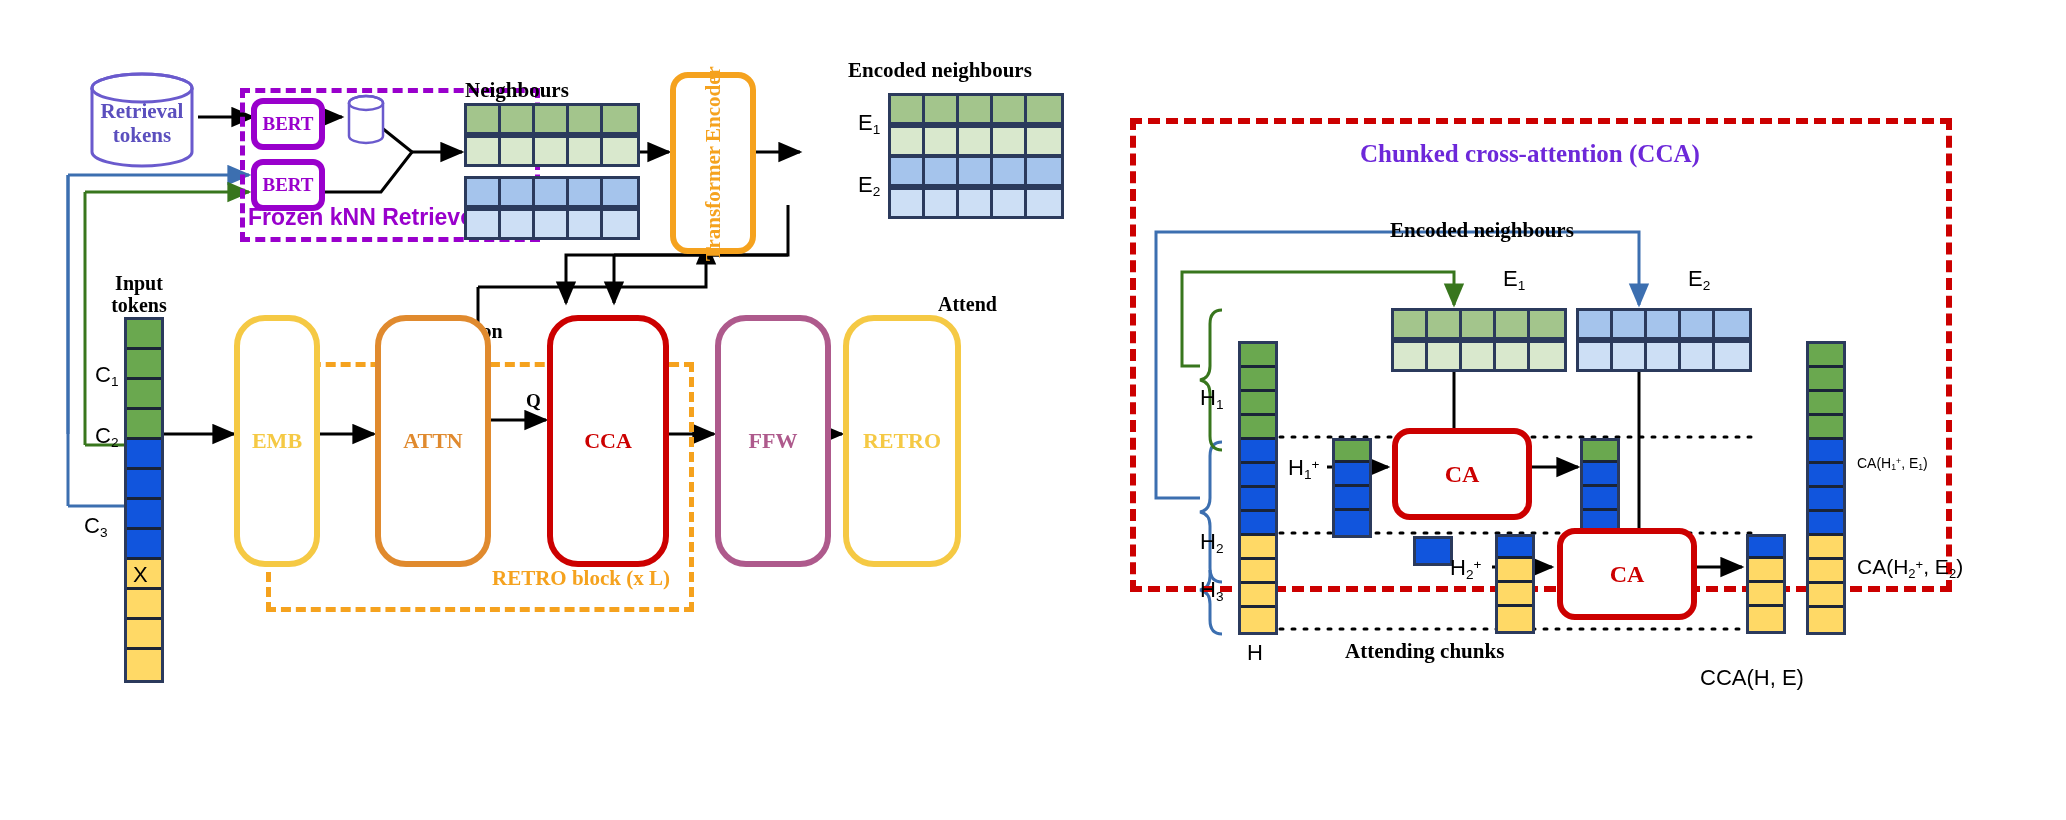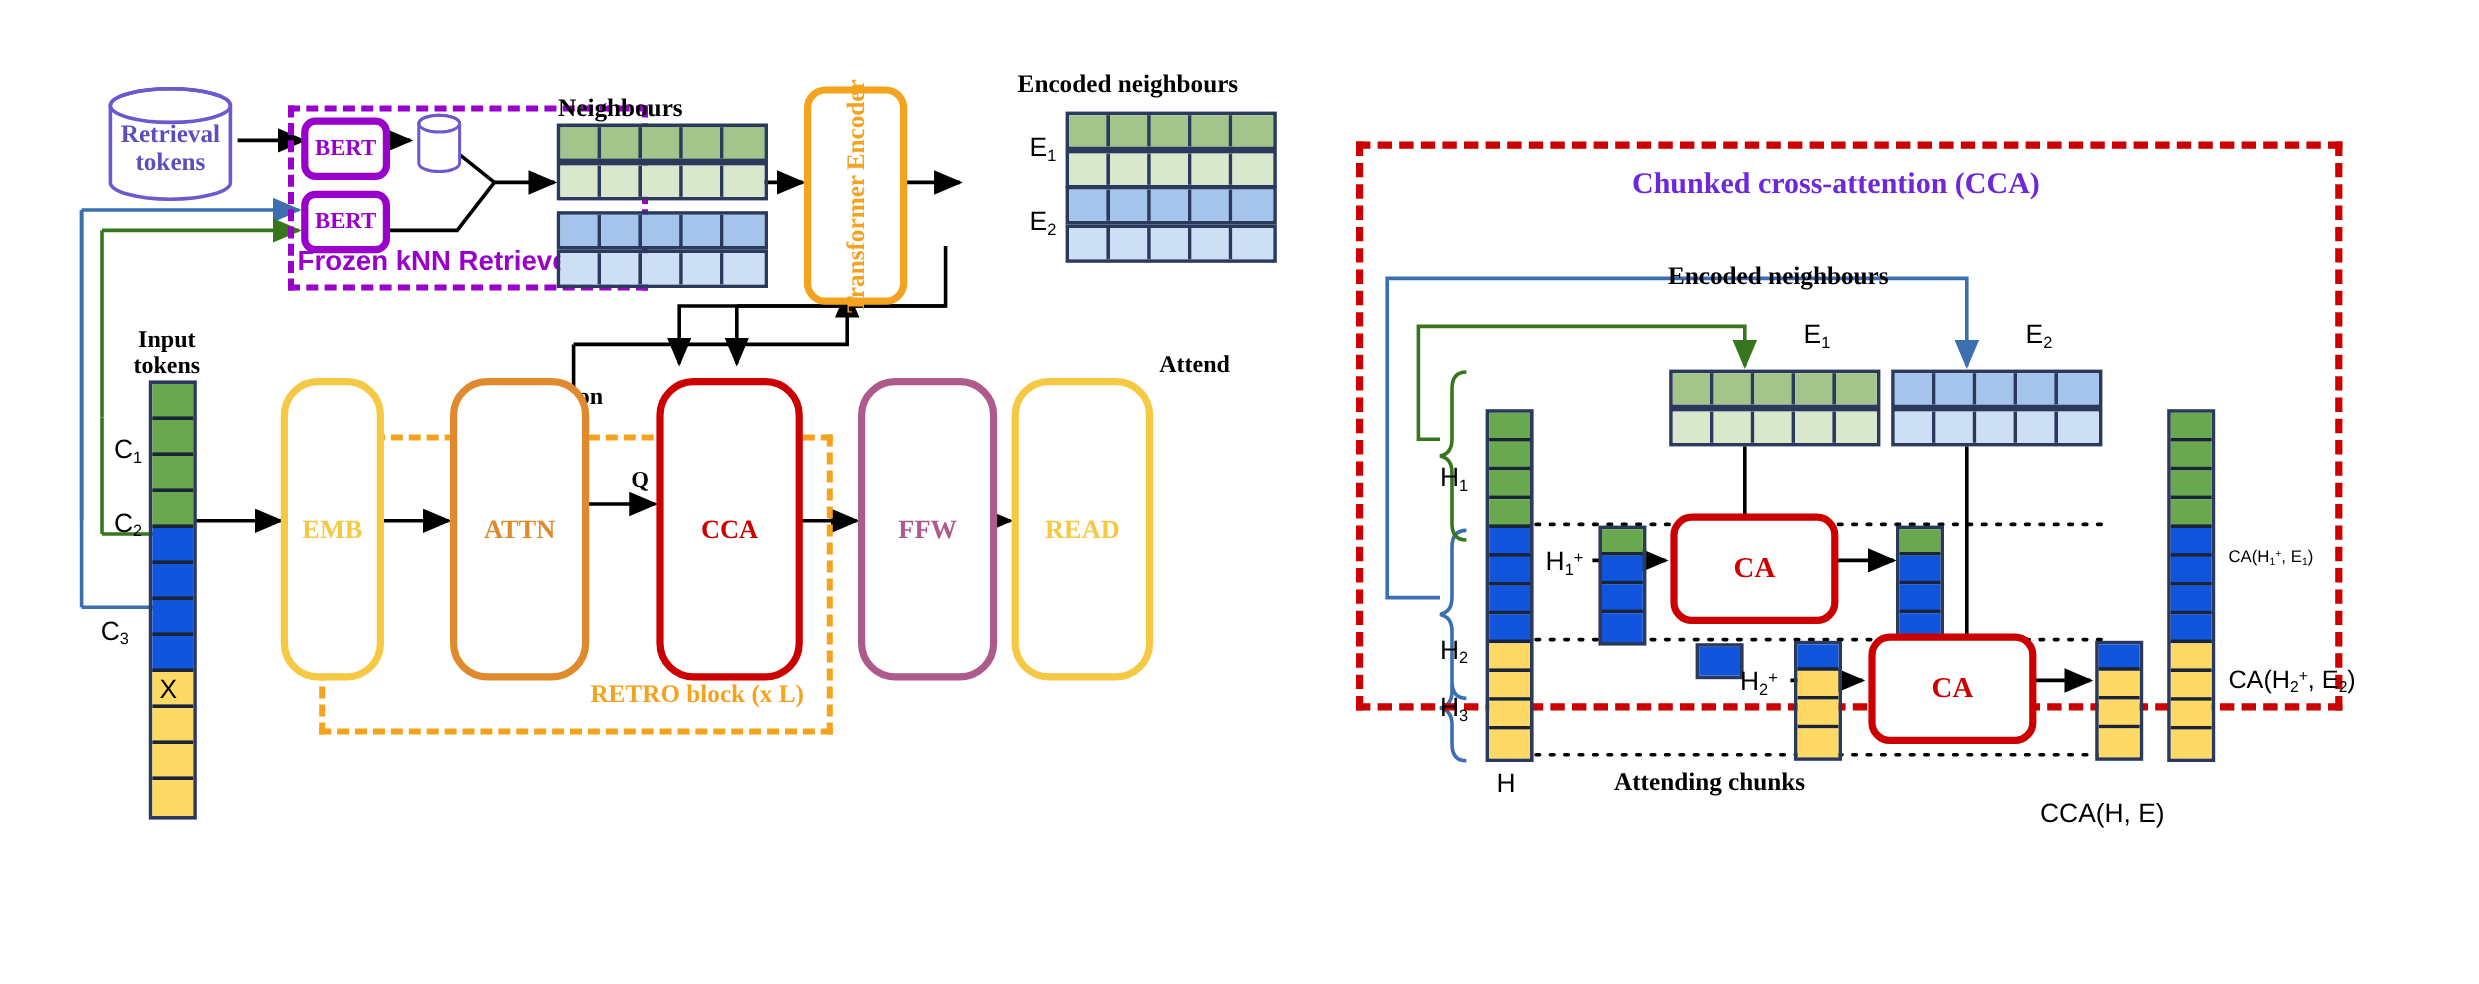--- a/index.html
+++ b/index.html
@@ -226,21 +226,21 @@
   <div class="cell" style="background:#a5c4ec;"></div>
 </div>
 <div class="gridrow" style="left:888px;top:187px;">
   <div class="cell" style="background:#cddff5;"></div>
       <div class="cell" style="background:#cddff5;"></div>
   <div class="cell" style="background:#cddff5;"></div>
       <div class="cell" style="background:#cddff5;"></div>
   <div class="cell" style="background:#cddff5;"></div>
 </div>
 
-<div class="lbl serif-b" style="left:938px;top:293px;font-size:20px;margin-left:28px;">Attend</div>
+<div class="lbl serif-b" style="left:938px;top:293px;font-size:20px;">Attend</div>
 <div class="lbl serif-b" style="left:417px;top:320px;font-size:20px;">Condition</div>
 <div class="lbl sans" style="left:578px;top:375px;font-size:21px;">K</div>
 <div class="lbl sans" style="left:626px;top:375px;font-size:21px;">V</div>
 <div class="lbl serif-b" style="left:526px;top:390px;font-size:19px;">Q</div>
 
 <div class="lbl serif-b" style="left:94px;top:272px;width:90px;text-align:center;font-size:20px;line-height:1.1;">
   <div>Input</div>
   <div>tokens</div>
 </div>
 <div class="vcol" style="left:124px;top:317px;">
@@ -278,21 +278,21 @@
 <div class="pipebox" style="left:375px;top:315px;width:104px;height:240px;border-color:#e08a2e;font-size:22px;color:#e08a2e;">
   <span>ATTN</span>
 </div>
 <div class="pipebox" style="left:547px;top:315px;width:110px;height:240px;border-color:#cc0000;font-size:22px;color:#cc0000;">
   <span>CCA</span>
 </div>
 <div class="pipebox" style="left:715px;top:315px;width:104px;height:240px;border-color:#ae5a8c;font-size:22px;color:#ae5a8c;">
   <span>FFW</span>
 </div>
 <div class="pipebox" style="left:843px;top:315px;width:106px;height:240px;border-color:#f5c944;font-size:22px;color:#f5c944;">
-  <span>READ</span>
+  <span>RETRO</span>
 </div>
 
 <div class="dashframe" style="left:1130px;top:118px;width:810px;height:462px;border-color:#cc0000;border-width:6px;"></div>
 <div class="lbl serif-b" style="left:1360px;top:140px;font-size:25px;color:#6d28d9;">Chunked cross-attention (CCA)</div>
 
 <div class="lbl serif-b" style="left:1390px;top:218px;font-size:21px;">Encoded neighbours</div>
 
 <div class="lbl sans" style="left:1503px;top:266px;font-size:22px;">
   <span>E</span><sub>1</sub>
 </div>

